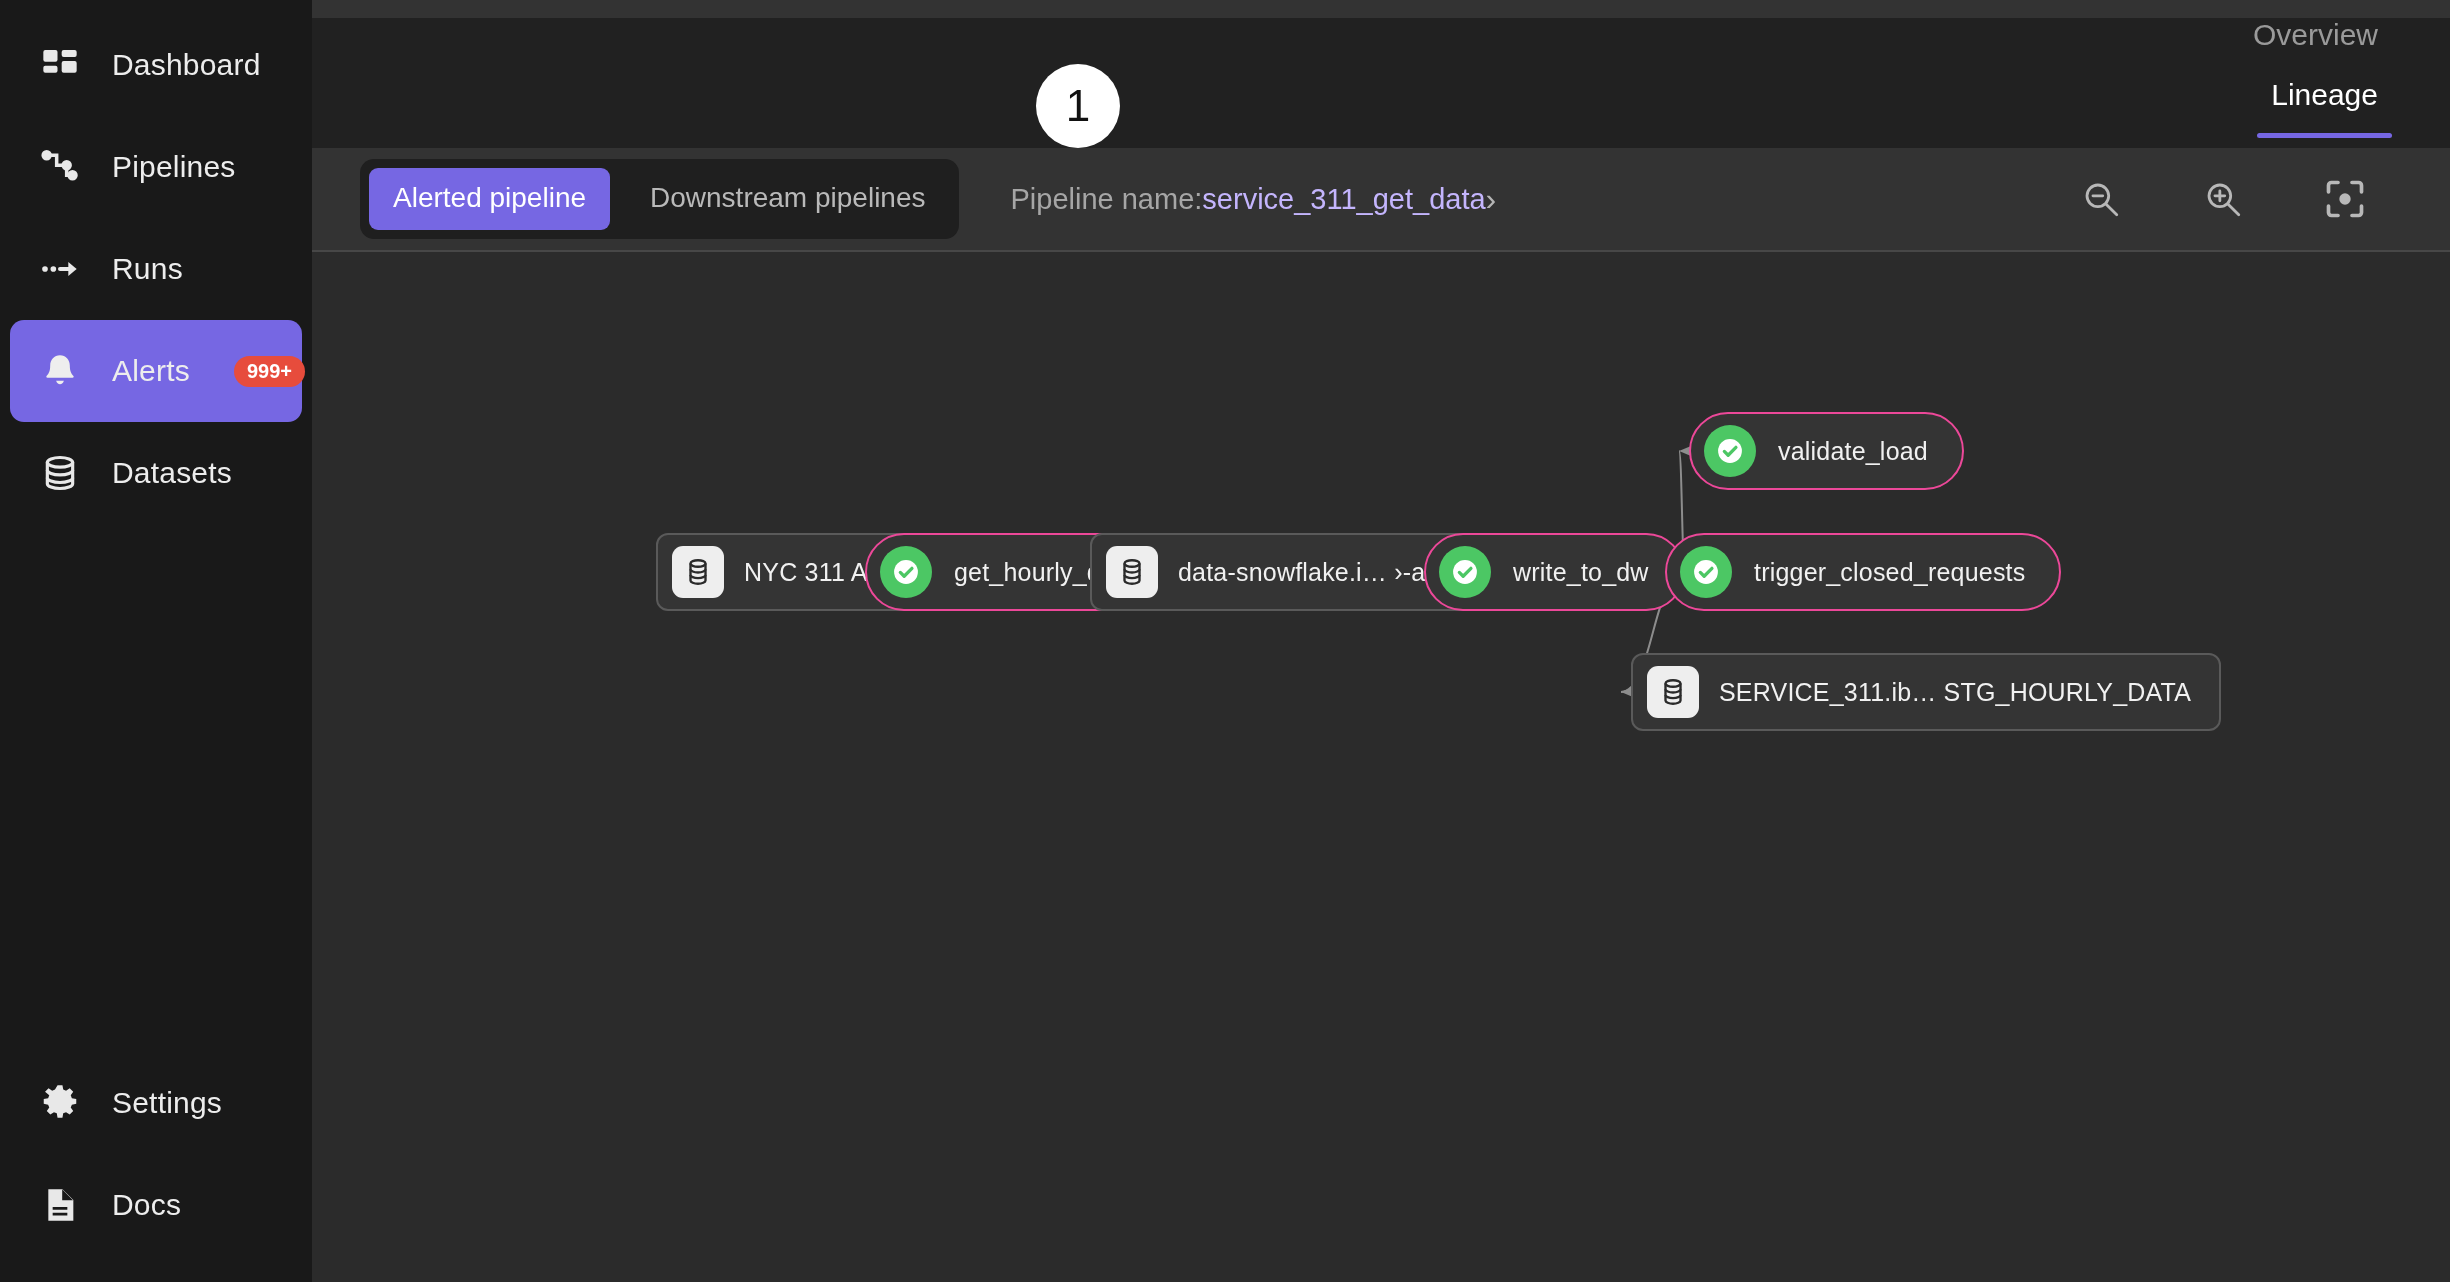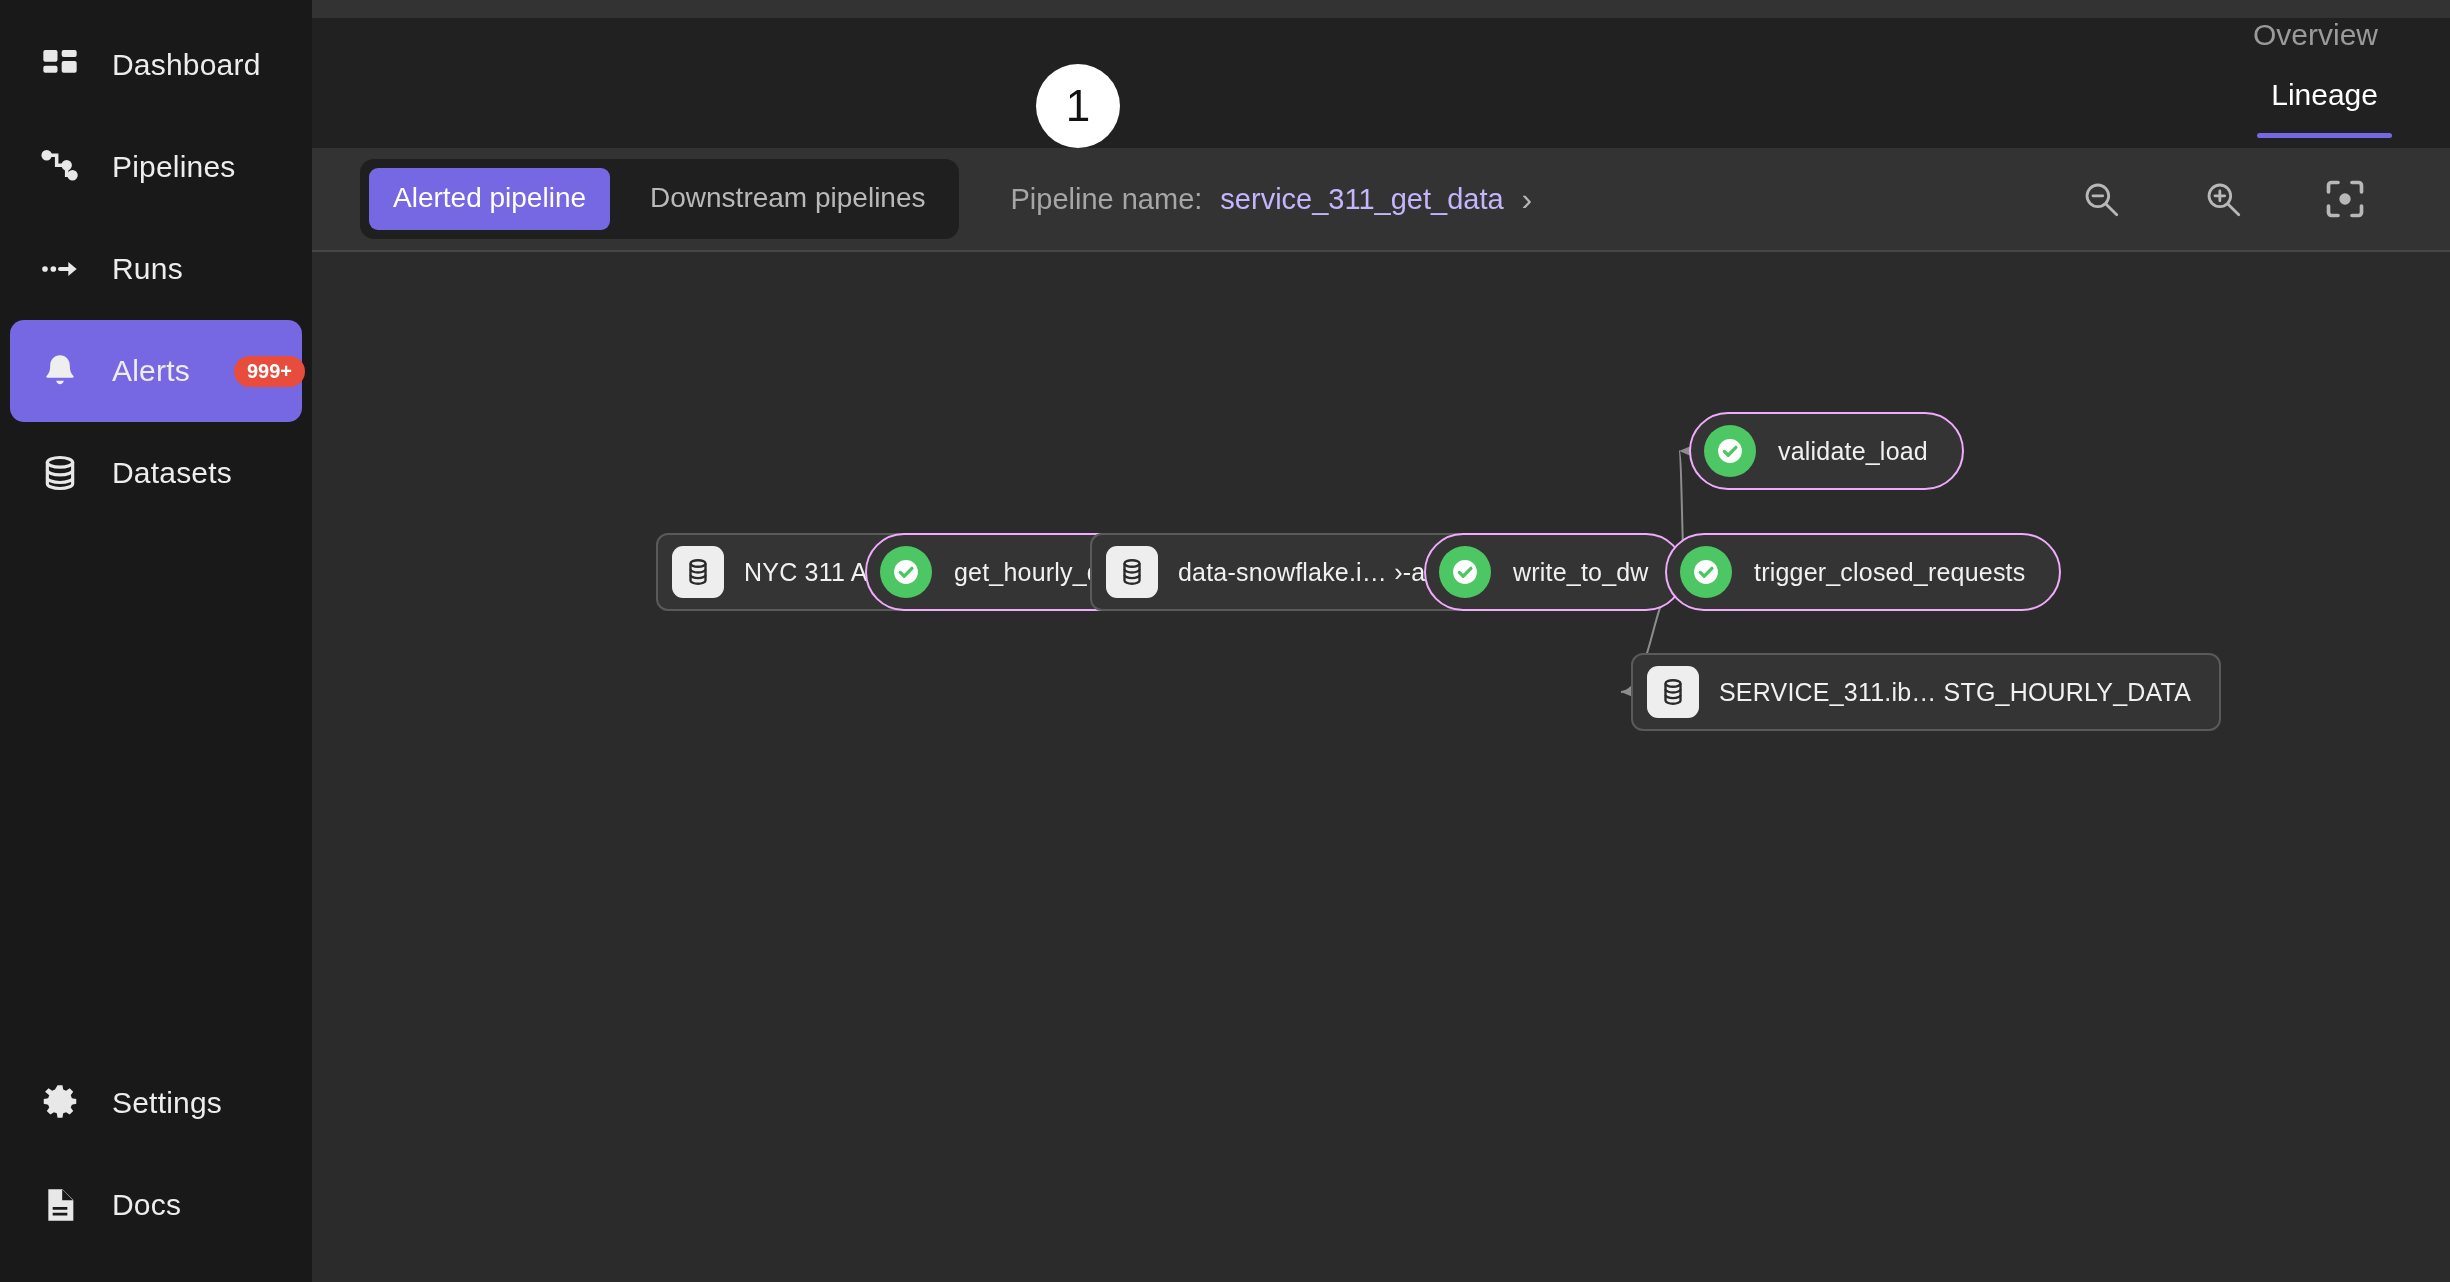--- a/index.html
+++ b/index.html
@@ -116,42 +116,42 @@
     font-size: 28px;
     color: #b9b9b9;
     padding: 14px 24px 16px;
     border-radius: 9px;
     cursor: pointer;
     white-space: nowrap;
   }
   .seg.active { background: #7667e3; color: #fff; }
 
   .pipeline-name-wrap {
-    display: flex; align-items: center; gap: 18px;
+    display: flex; align-items: center; 
     margin-left: 52px;
   }
   .pn-label { font-size: 29px; color: #a6a6a6; }
   .pn-value { font-size: 29px; color: #c4b5fd; }
   .chev { color: #b5b5b5; font-size: 32px; line-height: 1; }
 
   .tool-actions {
     margin-left: auto;
     display: flex; align-items: center; gap: 76px;
     padding-right: 42px;
   }
   .tool-btn { width: 46px; height: 46px; display: flex; align-items: center; justify-content: center; cursor: pointer; }
 
   
   .canvas { position: absolute; left: 0; top: 252px; right: 0; bottom: 0; background: #2b2b2b; overflow: hidden; }
   .edges { position: absolute; inset: 0; width: 100%; height: 100%; }
 
   .node { position: absolute; display: flex; align-items: center; }
   .node.task {
     background: #343434;
-    border: 2px solid #f0abfc;
+    border: 2px solid #ec4899;
     border-radius: 999px;
     padding: 0 34px 0 13px;
     height: 78px;
     gap: 22px;
   }
   .node.dataset {
     background: #343434;
     border: 2px solid #5a5a5a;
     border-radius: 12px;
     padding: 0 28px 0 14px;

